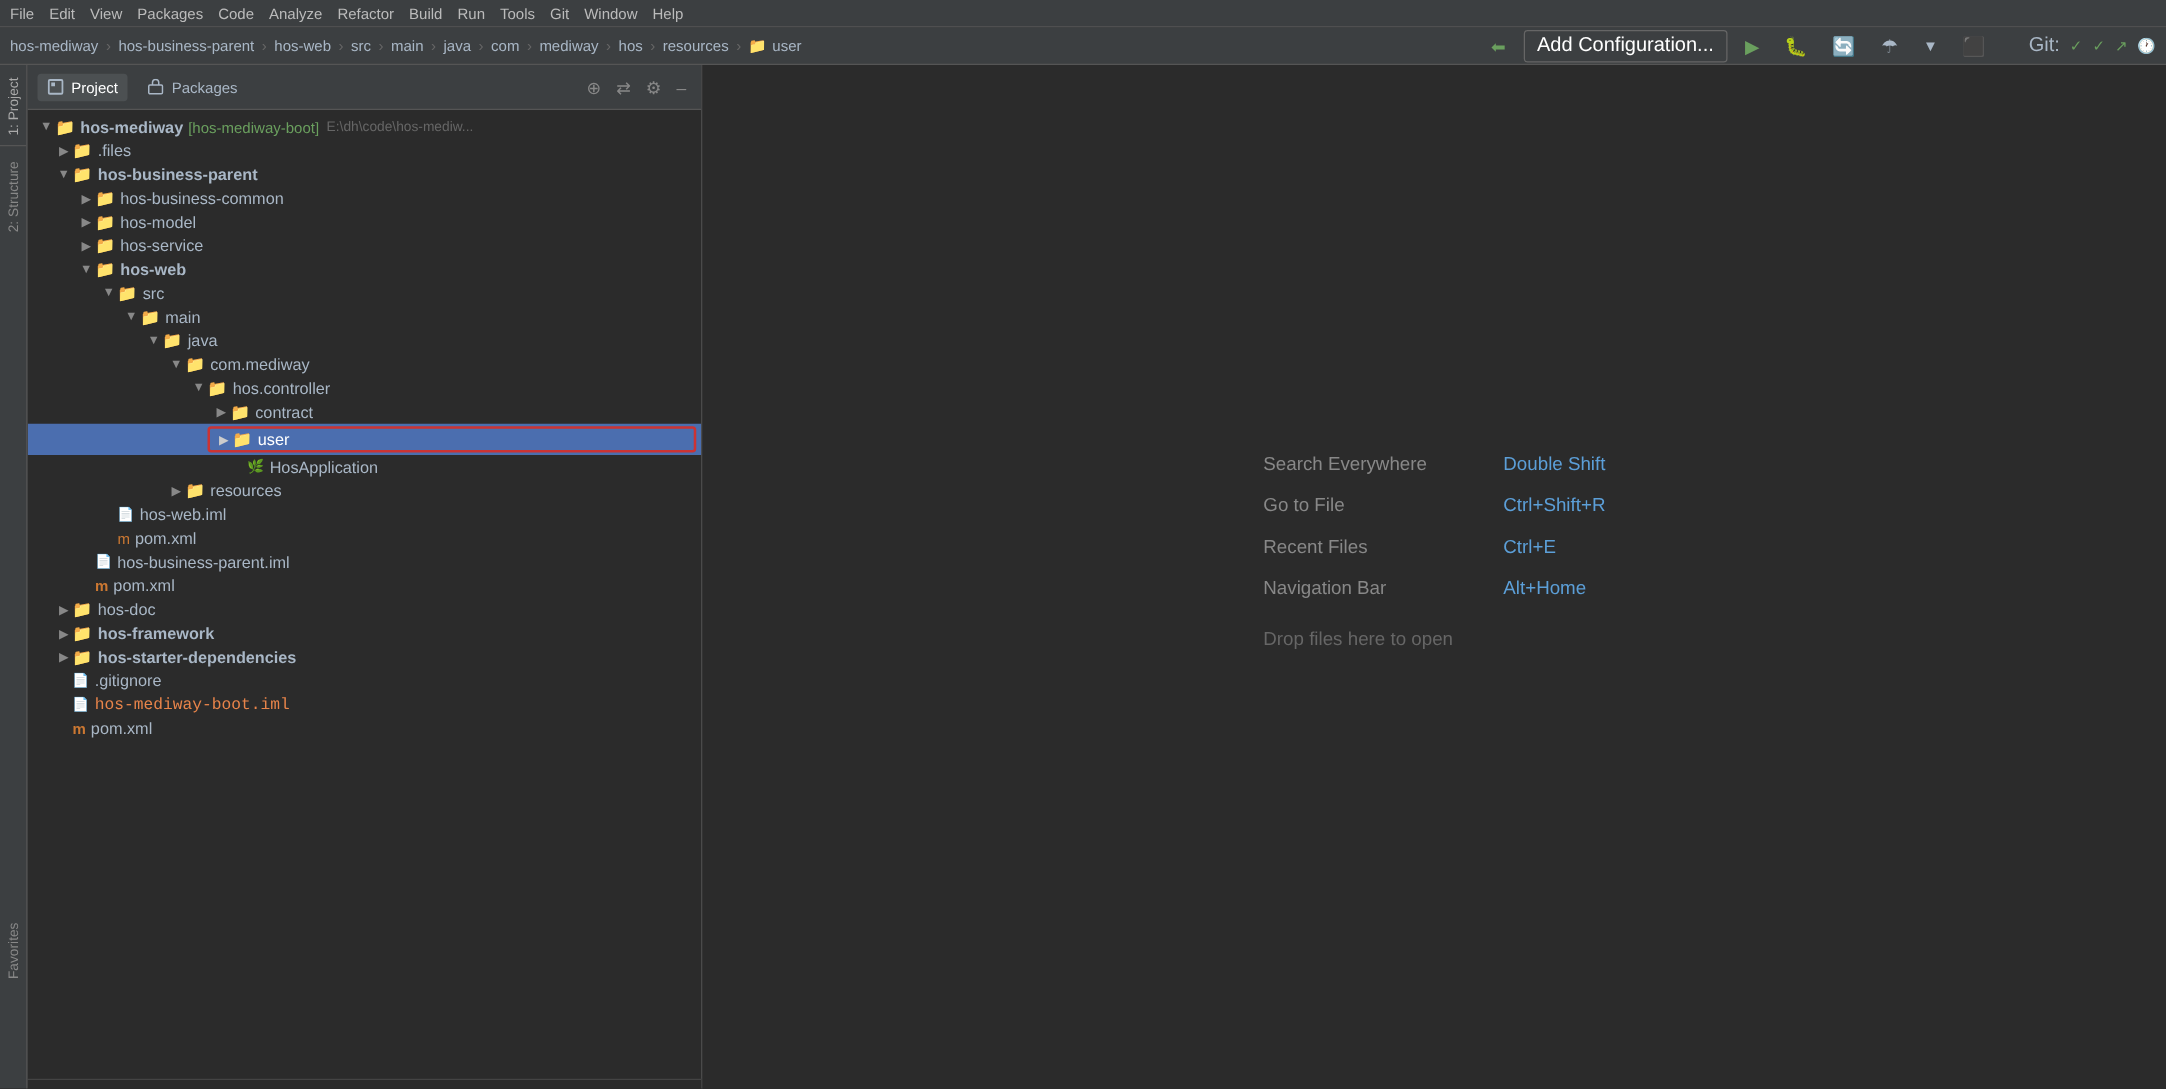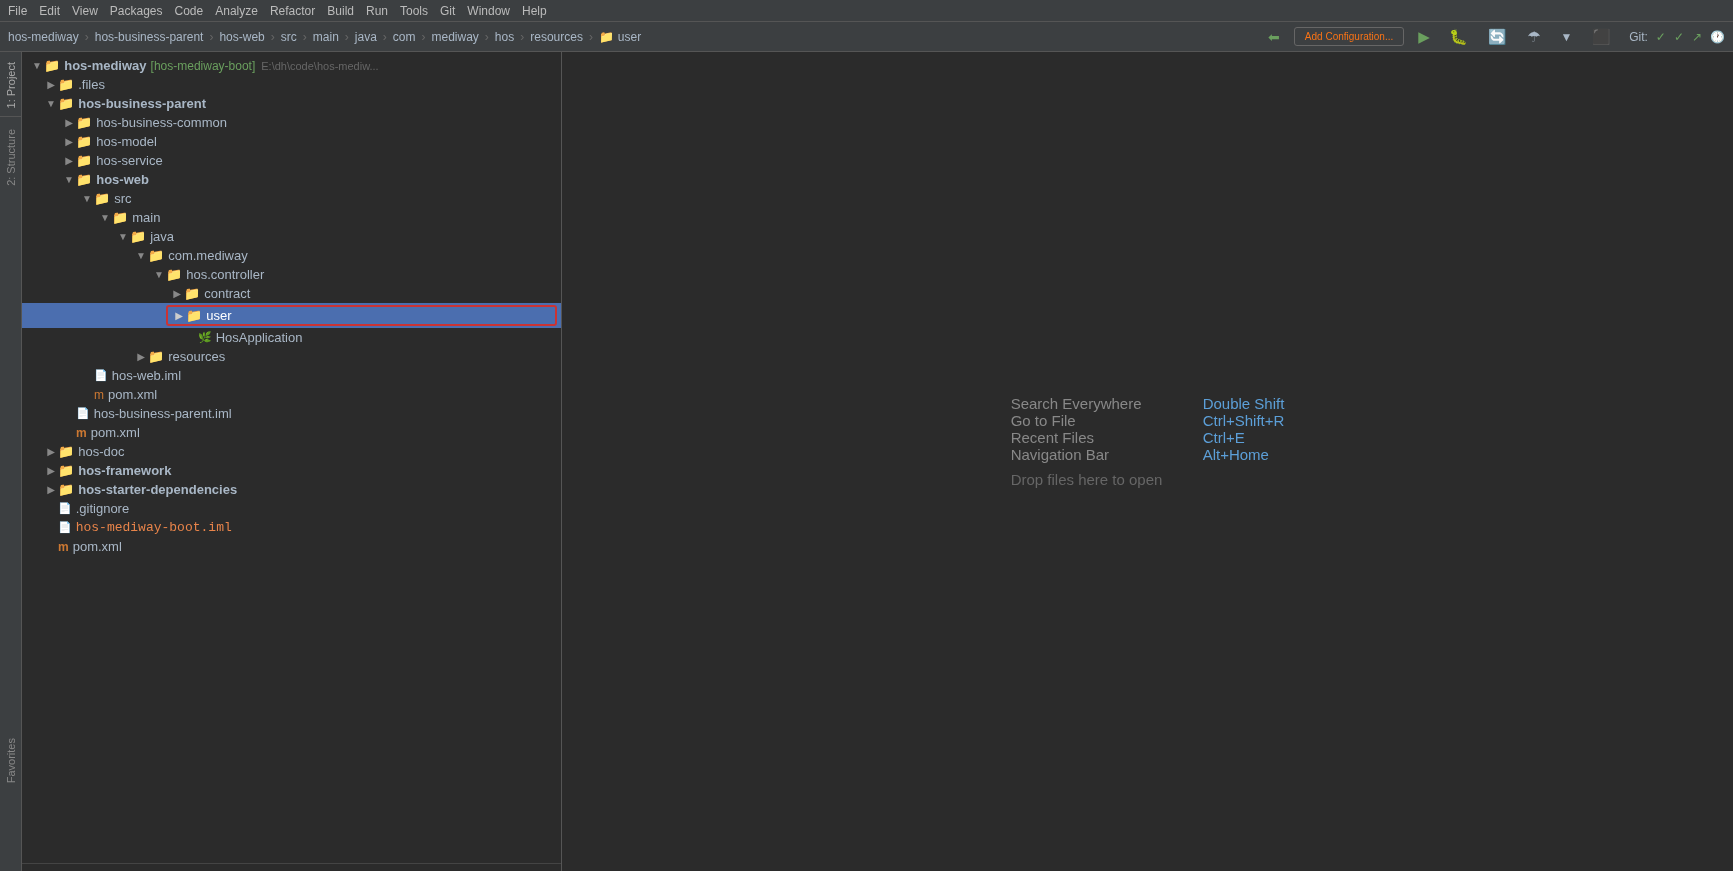--- a/index.html
+++ b/index.html
@@ -50,31 +50,31 @@
       color: #a9b7c6;
       cursor: pointer;
       padding: 3px 6px;
       font-size: 16px;
       border-radius: 3px;
     }
 
     .add-config-btn {
       background: transparent;
       border: 1px solid #666;
-      color: #f97316;
+      color: #ffffff;
       padding: 3px 10px;
       border-radius: 3px;
       cursor: pointer;
-      font-size: 10px;
+      font-size: 16px;
     }
 
     .git-label {
       color: #a9b7c6;
-      font-size: 12px;
-      margin-left: 4px;
+      font-size: 16px;
+      margin-left: 20px;
     }
 
     
     .main-area {
       display: flex;
       flex: 1;
       overflow: hidden;
     }
 
     
@@ -181,20 +181,21 @@
       background: #2b2b2b;
       display: flex;
       flex-direction: column;
       align-items: center;
       justify-content: center;
     }
 
     .editor-hints {
       display: flex;
       flex-direction: column;
+      gap: 16px;
       margin-top: -40px;
     }
 
     .hint-line {
       display: flex;
       align-items: center;
       gap: 12px;
       font-size: 15px;
     }
 
@@ -279,20 +280,42 @@
 
   <div style="width:22px; background:#3c3f41; border-right:1px solid #555; display:flex; flex-direction:column; align-items:center; padding-top:2px; flex-shrink:0; position:relative;">
     <div style="writing-mode:vertical-rl; transform:rotate(180deg); font-size:11px; color:#aaa; cursor:pointer; padding:8px 2px; white-space:nowrap;">1: Project</div>
     <div style="width:100%; height:1px; background:#555;"></div>
     <div style="writing-mode:vertical-rl; transform:rotate(180deg); font-size:11px; color:#888; cursor:pointer; padding:8px 2px; white-space:nowrap; margin-top:4px;">2: Structure</div>
     <div style="position:absolute; bottom:80px; writing-mode:vertical-rl; transform:rotate(180deg); font-size:11px; color:#888; cursor:pointer; padding:8px 2px; white-space:nowrap;">Favorites</div>
   </div>
 
   <div class="project-panel">
 
+    <div class="panel-header">
+      <div class="panel-tab active">
+        <svg width="13" height="13" viewBox="0 0 13 13" style="margin-right:2px;">
+            <rect x="1" y="1" width="11" height="11" rx="1" fill="none" stroke="#a9b7c6" stroke-width="1.5"></rect>
+            <rect x="3" y="3" width="3" height="3" fill="#a9b7c6"></rect>
+          </svg>
+        <span>Project</span>
+      </div>
+      <div class="panel-tab">
+        <svg width="13" height="13" viewBox="0 0 13 13" style="margin-right:2px;">
+            <rect x="1" y="5" width="11" height="7" rx="1" fill="none" stroke="#a9b7c6" stroke-width="1.2"></rect>
+            <path d="M4 5V3a2.5 2.5 0 015 0v2" stroke="#a9b7c6" stroke-width="1.2" fill="none"></path>
+          </svg>
+        <span>Packages</span>
+      </div>
+      <div class="panel-tools">
+        <button class="panel-tool-btn" title="Scope">⊕</button>
+        <button class="panel-tool-btn" title="Flatten Packages">⇄</button>
+        <button class="panel-tool-btn" title="Options">⚙</button>
+        <button class="panel-tool-btn" title="Minimize">–</button>
+      </div>
+    </div>
 
     <div class="tree-area">
 
       <div class="tree-item">
         <span class="indent" style="width:4px;"></span>
         <span class="arrow expanded"></span>
         <span style="color:#c8a951; margin-right:4px; font-size:13px;">📁</span>
         <span class="item-label bold">hos-mediway</span>
         <span style="color:#6a9f5e; margin-left:4px; font-size:12px;">[hos-mediway-boot]</span>
         <span style="color:#666; margin-left:6px; font-size:11px;">E:\dh\code\hos-mediw...</span>

